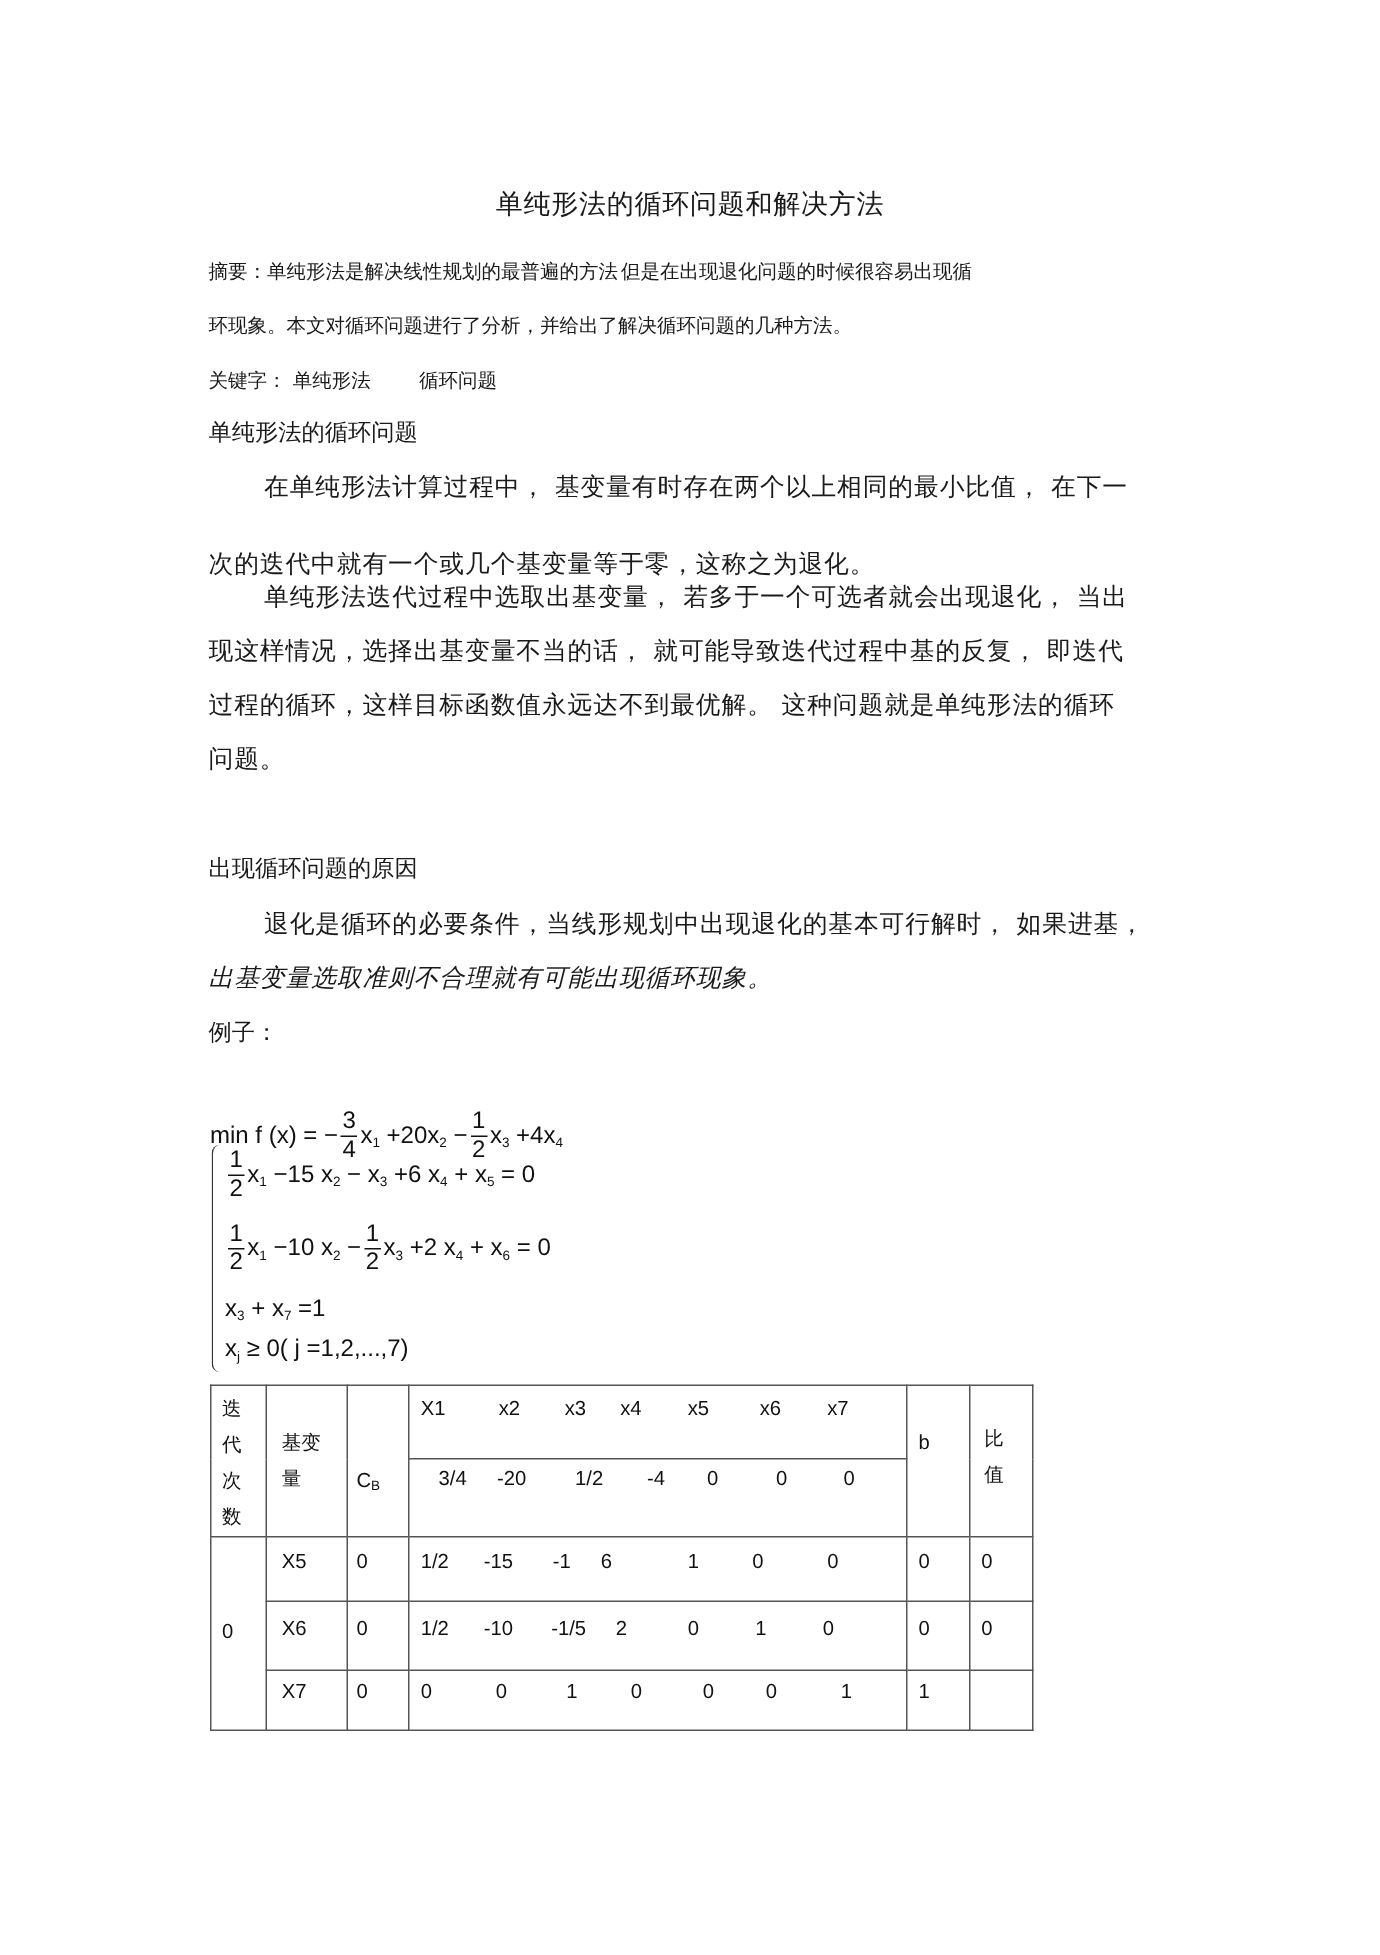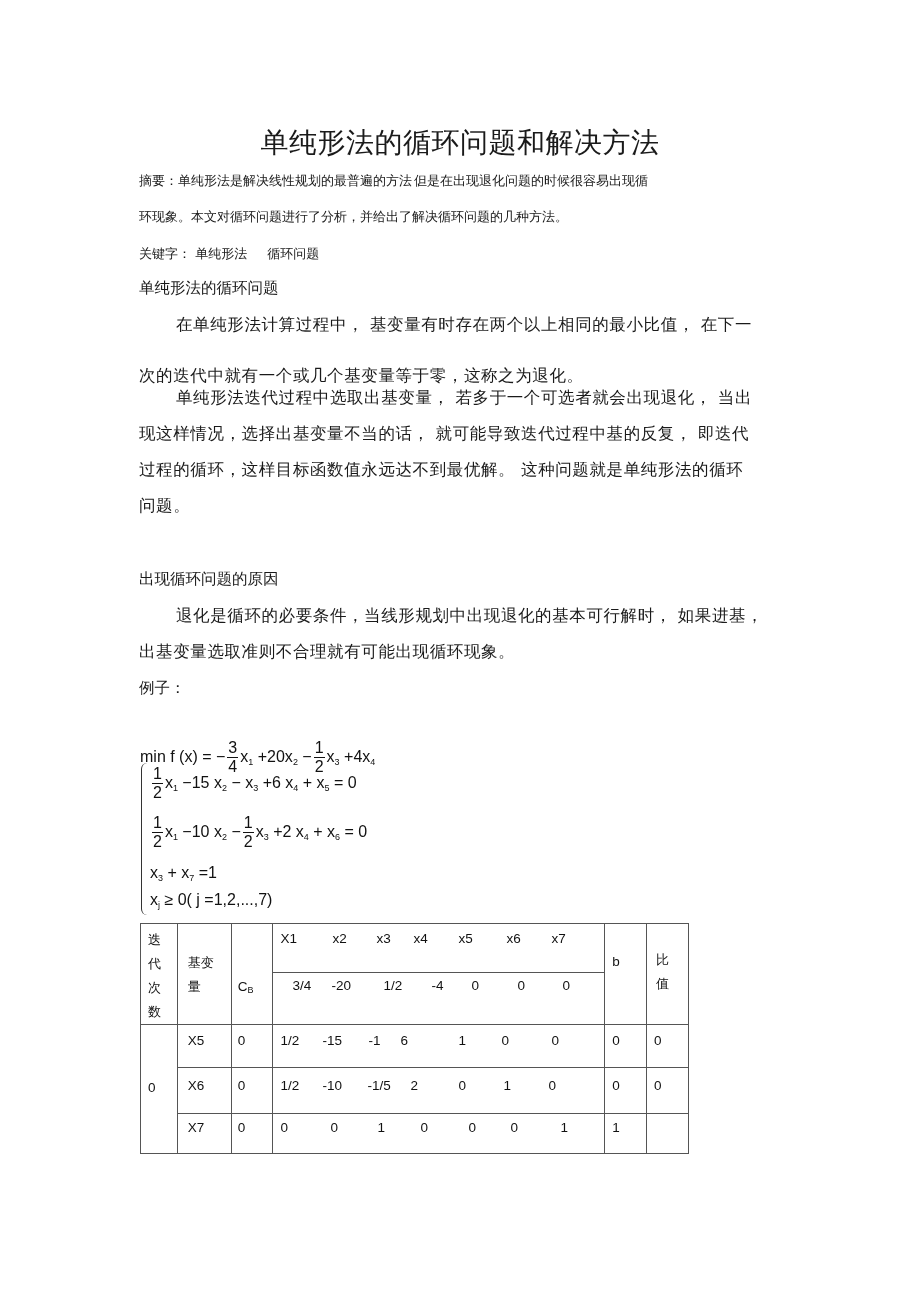--- a/index.html
+++ b/index.html
@@ -1,19 +1,19 @@
 <!DOCTYPE html>
 <html><head>
 <meta charset="utf-8">
 <style>
   html, body { margin: 0; padding: 0; background: #ffffff; }
   body { width: 920px; height: 1303px; position: relative; overflow: hidden;
          font-family: "DejaVu Serif", "Liberation Serif", serif; color: #1a1a1a; }
   .abs { position: absolute; white-space: nowrap; }
-  .title { left: 0; width: 920px; top: 124px; text-align: center; font-size: 28px; letter-spacing: 0.5px; font-family: Liberation Serif, serif; }
+  .title { left: 0; width: 920px; top: 124px; text-align: center; font-size: 18px; letter-spacing: 0.5px; font-family: Liberation Serif, serif; }
   .small { font-size: 13px; }
   .body { font-size: 16.5px; }
   .math { font-family: "Liberation Sans", "DejaVu Sans", sans-serif; font-size: 16px; color: #111; }
   .frac { display: inline-block; vertical-align: middle; text-align: center; line-height: 1; margin: 0 2px; }
   .frac span { display: block; }
   .frac .num { border-bottom: 1.2px solid #111; padding: 0 1px 1px; }
   .frac .den { padding-top: 1px; }
   sub { font-size: 9px; vertical-align: -3px; }
   .brace { position: absolute; left: 141px; top: 763px; width: 8px; height: 152px;
            border-left: 1.3px solid #333; border-radius: 6px 0 0 6px; }
@@ -31,34 +31,34 @@
 
 <div class="abs small" style="left:139px; top:172px;">
   <span>摘要：</span><span>单纯形法是解决线性规划的最普遍的方法，</span>
 </div>
 <div class="abs small" style="left:414px; top:172px;">但是在出现退化问题的时候很容易出现循</div>
 <div class="abs small" style="left:139px; top:208px;">环现象。本文对循环问题进行了分析，并给出了解决循环问题的几种方法。</div>
 
 <div class="abs small" style="left:139px; top:245px;">
   <span>关键字：</span>
   <span style="margin-left:0;">单纯形法</span>
-  <span style="margin-left:16px;">循环问题</span>
+  <span style="margin-left:28px;">循环问题</span>
 </div>
 
 <div class="abs body" style="left:139px; top:278px; font-size:15.5px;">单纯形法的循环问题</div>
 <div class="abs body" style="left:176px; top:314px; letter-spacing:0.6px;">在单纯形法计算过程中，  基变量有时存在两个以上相同的最小比值，    在下一</div>
 <div class="abs body" style="left:139px; top:350px; letter-spacing:0.6px;margin-top:15px;">次的迭代中就有一个或几个基变量等于零，这称之为退化。</div>
 <div class="abs body" style="left:176px; top:387px; letter-spacing:0.6px;">单纯形法迭代过程中选取出基变量，   若多于一个可选者就会出现退化，   当出</div>
 <div class="abs body" style="left:139px; top:423px; letter-spacing:0.6px;">现这样情况，选择出基变量不当的话，  就可能导致迭代过程中基的反复，   即迭代</div>
 <div class="abs body" style="left:139px; top:459px; letter-spacing:0.6px;">过程的循环，这样目标函数值永远达不到最优解。   这种问题就是单纯形法的循环</div>
 <div class="abs body" style="left:139px; top:495px; letter-spacing:0.6px;">问题。</div>
 
 <div class="abs body" style="left:139px; top:569px; font-size:15.5px;">出现循环问题的原因</div>
 <div class="abs body" style="left:176px; top:605px; letter-spacing:0.6px;">退化是循环的必要条件，当线形规划中出现退化的基本可行解时，   如果进基，</div>
-<div class="abs body" style="left:139px; top:641px; letter-spacing:0.6px;">出基变量选取准则不合理就有可能出现循环现象。</div>
+<div class="abs body" style="left:139px; top:641px; letter-spacing:0.6px;font-style:italic;">出基变量选取准则不合理就有可能出现循环现象。</div>
 <div class="abs body" style="left:139px; top:678px; font-size:15.5px;">例子：</div>
 
 <div class="abs math" style="left:140px; top:712px;margin-top:28px;">
   <span>min  f (x) = −</span><span class="frac"><span class="num">3</span><span class="den">4</span></span><span>x</span><sub>1</sub><span> +20x</span><sub>2</sub><span> −</span><span class="frac"><span class="num">1</span><span class="den">2</span></span><span>x</span><sub>3</sub><span> +4x</span><sub>4</sub>
 </div>
 
 <div class="brace"></div>
 
 <div class="abs math" style="left:150px; top:766px;">
   <span class="frac"><span class="num">1</span><span class="den">2</span></span><span>x</span><sub>1</sub><span> −15 x</span><sub>2</sub><span> − x</span><sub>3</sub><span> +6 x</span><sub>4</sub><span> + x</span><sub>5</sub><span> = 0</span>

